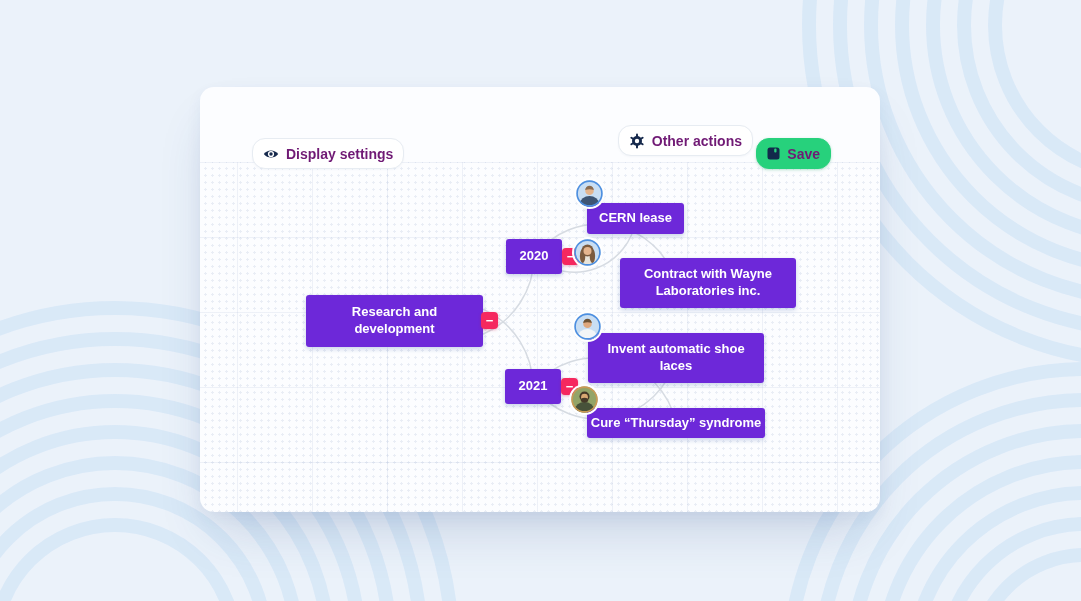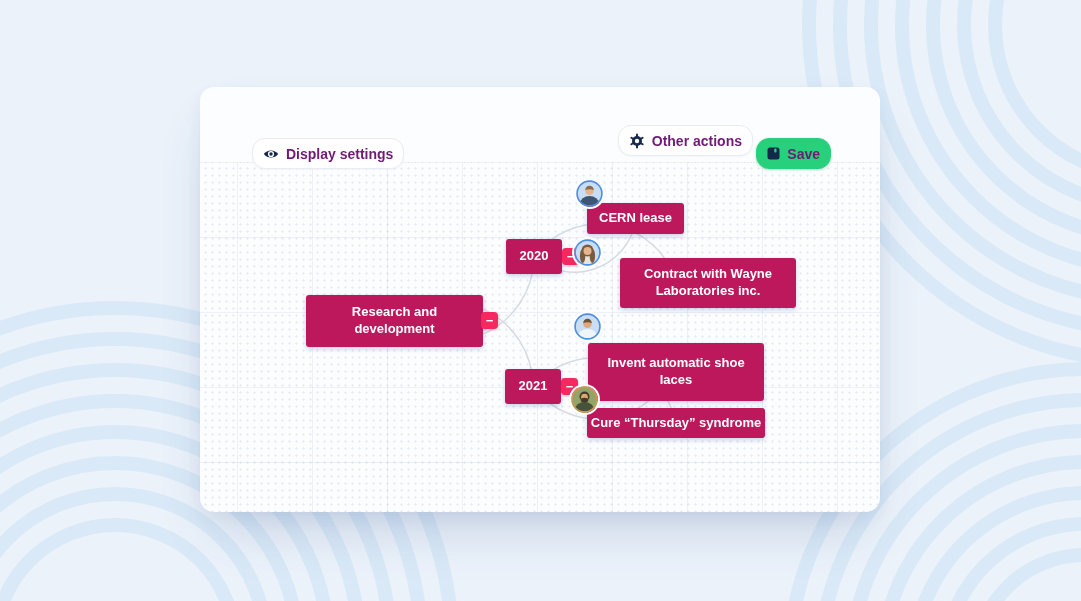--- a/index.html
+++ b/index.html
@@ -30,32 +30,32 @@
     position:absolute;display:flex;align-items:center;gap:7px;height:29px;
     padding:0 10px;background:#FFFFFF;border:1px solid #E7ECF2;border-radius:13px;
     font-size:14px;font-weight:700;color:#701a75;cursor:pointer;z-index:5;
     box-shadow:0 1px 2px rgba(40,70,130,.04);
   }
   .tbtn .lbl{white-space:nowrap;}
   .btn-display{left:52px;top:51px;}
   .btn-other{right:127px;top:38px;}
   .btn-save{right:49px;top:51px;background:#27D17C;border-color:#27D17C;box-shadow:0 1px 3px rgba(30,160,100,.3);}
   .node{
-    position:absolute;background:#be185d;color:#fff;border-radius:3px;
+    position:absolute;background:#6d28d9;color:#fff;border-radius:3px;
     display:flex;align-items:center;justify-content:center;text-align:center;
     font-size:13px;font-weight:700;line-height:1.3;z-index:2;cursor:pointer;
     box-sizing:border-box;padding:0 10px;
     box-shadow:0 2px 5px rgba(20,60,150,.22);
   }
   .n-root{left:106px;top:208px;width:177px;height:52px;}
   .n-2018{left:306px;top:152px;width:56px;height:35px;}
   .n-cern{left:387px;top:116px;width:97px;height:31px;}
   .n-contract{left:388px;top:171px;width:176px;height:50px;margin-left:32px;}
   .n-2019{left:305px;top:282px;width:56px;height:35px;}
-  .n-invent{left:388px;top:256px;width:176px;height:58px;}
+  .n-invent{left:388px;top:246px;width:176px;height:50px;}
   .n-cure{left:387px;top:321px;width:178px;height:30px;white-space:nowrap;}
   .collapse{
     position:absolute;width:17px;height:17px;background:#F5285F;border-radius:4px;
     color:#fff;display:flex;align-items:center;justify-content:center;
     font-size:13px;font-weight:700;line-height:1;z-index:3;cursor:pointer;
     box-shadow:0 1px 3px rgba(200,30,80,.35);
   }
   .c-root{left:281px;top:225px;}
   .c-2018{left:362px;top:161px;}
   .c-2019{left:361px;top:291px;}

